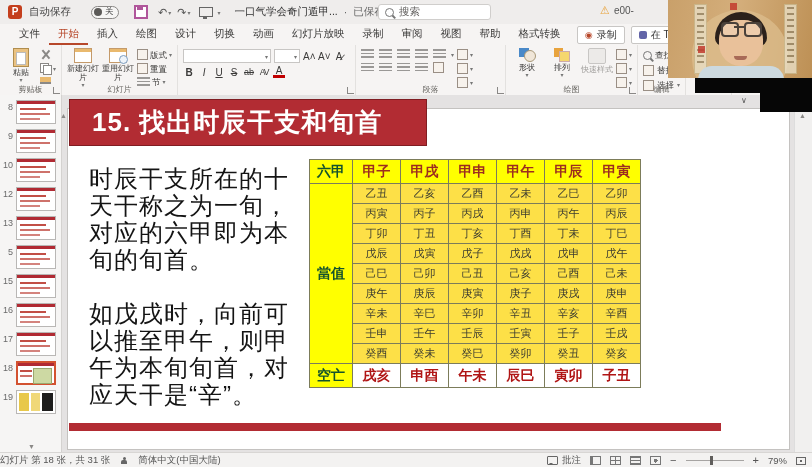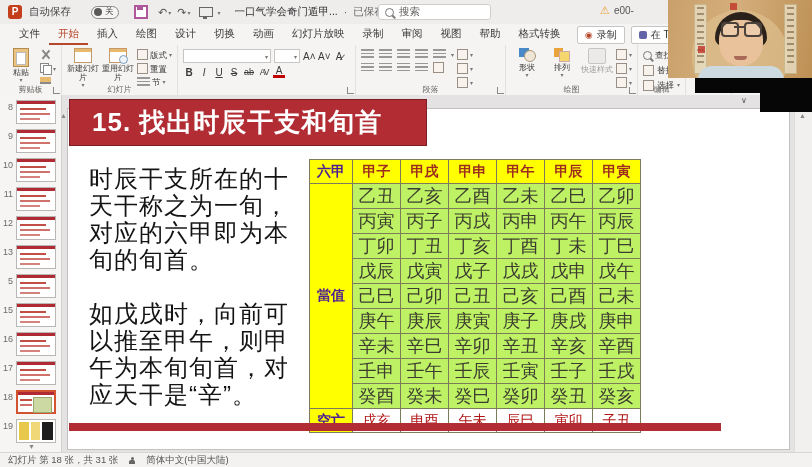--- a/index.html
+++ b/index.html
@@ -108,30 +108,30 @@
   
   .slide{position:absolute;left:67px;top:13px;width:723px;height:342px;background:#fff;
          border:1px solid #c4c2c0;box-sizing:border-box;}
   .banner{position:absolute;left:69px;top:4px;width:358px;height:47px;background:#b22c33;
           border:1px solid #801d22;color:#fff;font-size:26px;font-weight:bold;line-height:45px;
           padding-left:22px;box-sizing:border-box;letter-spacing:1px;white-space:nowrap;}
   .body-text{position:absolute;left:89px;top:70px;font-size:24px;line-height:27px;color:#141414;
              white-space:pre-line;letter-spacing:1px;}
   .hex-table{position:absolute;left:309px;top:64px;width:332px;border-collapse:collapse;table-layout:fixed;}
   .hex-table th,.hex-table td{border:1px solid #7c7c5a;text-align:center;padding:0;overflow:hidden;}
-  .ht-corner,.ht-duty,.ht-kwlabel{background:#ffff00;color:#4c1d95;font-weight:bold;font-size:14px;}
+  .ht-corner,.ht-duty,.ht-kwlabel{background:#ffff00;color:#14532d;font-weight:bold;font-size:14px;}
   .ht-corner{width:42px;height:23px;}
   .ht-head{background:#ffff00;color:#9c2d1f;font-weight:bold;font-size:14px;height:23px;}
-  .ht-cell{background:#bef264;color:#3c3c30;font-size:18px;height:19px;font-weight:500;}
-  .ht-kw{background:#fff;color:#b01515;font-weight:normal;font-size:14px;height:23px;}
+  .ht-cell{background:#fde047;color:#3c3c30;font-size:11px;height:19px;font-weight:500;}
+  .ht-kw{background:#fff;color:#b01515;font-weight:bold;font-size:14px;height:23px;}
   .red-bar{position:absolute;left:69px;top:328px;width:652px;height:8px;background:#b22c33;}
   
   .statusbar{position:absolute;left:0;top:452px;width:812px;height:15px;background:#f3f2f1;
              border-top:1px solid #d8d6d4;font-size:9.5px;color:#555;display:flex;align-items:center;}
-  .sb-left{display:flex;align-items:center;gap:10px;padding-left:8px;white-space:nowrap;text-align:center;}
+  .sb-left{display:flex;align-items:center;gap:10px;padding-left:0;white-space:nowrap;text-align:center;}
   .acc-icon{width:8px;height:8px;position:relative;}
   .acc-icon:before{content:'';position:absolute;left:2.5px;top:0;width:3px;height:3px;border-radius:50%;background:#666;}
   .acc-icon:after{content:'';position:absolute;left:1px;top:3.5px;width:6px;height:4px;
                   border-radius:2px 2px 0 0;background:#666;}
   .sb-right{margin-left:auto;display:flex;align-items:center;gap:9px;padding-right:6px;white-space:nowrap;}
   .cmt-icon{width:9px;height:7px;border:1px solid #666;border-radius:1px;position:relative;}
   .cmt-icon:after{content:'';position:absolute;left:1px;bottom:-3px;border:2px solid transparent;border-top-color:#666;}
   .vicon{width:11px;height:9px;border:1px solid #777;box-sizing:border-box;}
   .vicon.v-normal{background:linear-gradient(90deg,#777 0 2px,transparent 2px);}
   .vicon.v-sorter{background:
@@ -433,29 +433,20 @@
           <div class="thumb-item">
             <span class="thumb-num">10</span>
             <div class="thumb-prev">
               <i style="top:0;left:0;right:0;height:3px;background:#b02a33"></i>
               <i style="top:7px;left:3px;width:26px;height:2px;background:#c24f46"></i>
               <i style="top:12px;left:3px;width:30px;height:2px;background:#c24f46;opacity:.8"></i>
               <i style="top:17px;left:3px;width:20px;height:2px;background:#c24f46;opacity:.7"></i>
             </div>
           </div>
           <div class="thumb-item">
-            <span class="thumb-num">11</span>
-            <div class="thumb-prev">
-              <i style="top:0;left:0;right:0;height:3px;background:#b02a33"></i>
-              <i style="top:7px;left:3px;width:26px;height:2px;background:#c24f46"></i>
-              <i style="top:12px;left:3px;width:30px;height:2px;background:#c24f46;opacity:.8"></i>
-              <i style="top:17px;left:3px;width:20px;height:2px;background:#c24f46;opacity:.7"></i>
-            </div>
-          </div>
-          <div class="thumb-item">
             <span class="thumb-num">12</span>
             <div class="thumb-prev">
               <i style="top:0;left:0;right:0;height:3px;background:#b02a33"></i>
               <i style="top:7px;left:3px;width:26px;height:2px;background:#c24f46"></i>
               <i style="top:12px;left:3px;width:30px;height:2px;background:#c24f46;opacity:.8"></i>
               <i style="top:17px;left:3px;width:20px;height:2px;background:#c24f46;opacity:.7"></i>
             </div>
           </div>
           <div class="thumb-item">
             <span class="thumb-num">13</span>
@@ -634,20 +625,37 @@
         </tbody>
       </table>
     <div class="red-bar"></div>
   </div>
 
   <div class="statusbar">
     <div class="sb-left">
       <span>幻灯片 第 18 张，共 31 张</span>
       <span class="acc-icon"></span>
       <span>简体中文(中国大陆)</span>
+    </div>
+    <div class="sb-right">
+      <span style="display:flex;align-items:center;gap:4px;">
+        <span class="cmt-icon"></span>
+        <span>批注</span>
+      </span>
+      <span class="vicon v-normal"></span>
+      <span class="vicon v-sorter"></span>
+      <span class="vicon v-read"></span>
+      <span class="vicon v-show"></span>
+      <span class="zoom-sign">−</span>
+      <span class="zoom-track">
+          <span class="zoom-thumb"></span>
+        </span>
+      <span class="zoom-sign">+</span>
+      <span>79%</span>
+      <span class="fit-icon"></span>
     </div>
   </div>
 
   <div class="webcam">
     <div class="wc-blob"></div>
     <div class="wc-scroll left">
         <span></span>
       </div>
     <div class="wc-scroll right">
         <span></span>

